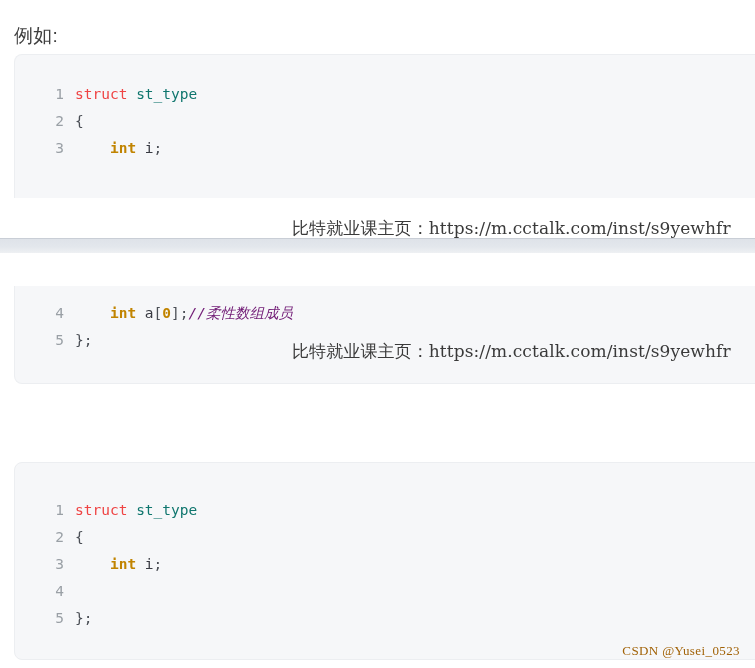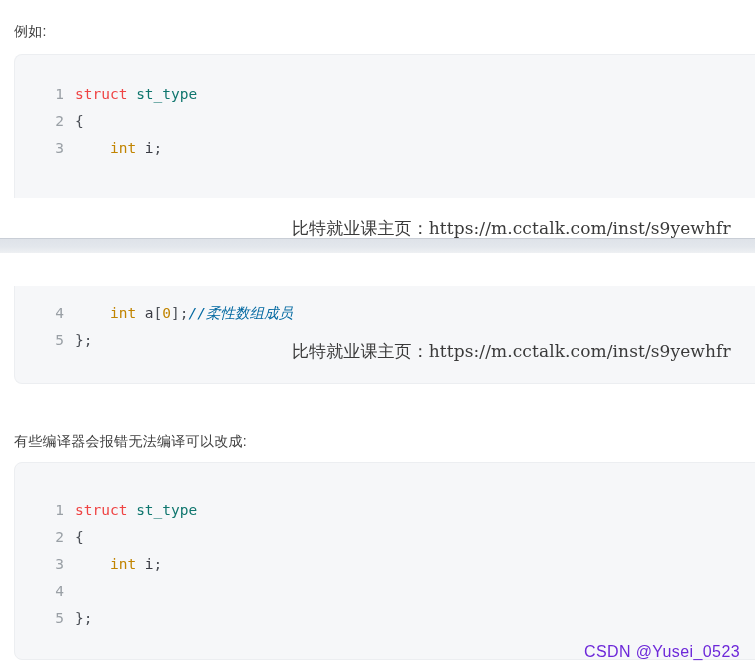--- a/index.html
+++ b/index.html
@@ -18,21 +18,21 @@
 
   .page {
     position: absolute;
     inset: 0;
   }
 
   
   .para {
     position: absolute;
     left: 14px;
-    font-size: 14px;
+    font-size: 19px;
     line-height: 22px;
     color: #3f3f3f;
     letter-spacing: 0.3px;
     white-space: nowrap;
   }
   .para-intro { top: 6px; }
   .para-mid   { top: 416px; }
 
   
   .code-block {
@@ -89,25 +89,25 @@
     color: #9aa0a6;
     user-select: none;
   }
   .code-text {
     color: #383a42;
   }
 
   
   .tok-kw   { color: #ef4444; }
   .tok-type { color: #0f766e; }
-  .tok-num  { color: #c18401; }
+  .tok-num  { color: #c18401; font-weight: bold; }
   .tok-punc { color: #4b4f56; }
   .tok-name { color: #383a42; }
   .tok-comment {
-    color: #0369a1;
+    color: #701a75;
     font-style: italic;
   }
 
   
   .scroll-band {
     position: absolute;
     left: 0;
     top: 238px;
     width: 755px;
     height: 14px;
@@ -126,24 +126,25 @@
     letter-spacing: 0.1px;
     margin-top: 44px;
   }
   .wm-url-1 { left: 292px; top: 177px; }
   .wm-url-2 { left: 292px; top: 300px; }
 
   .wm-csdn {
     position: absolute;
     right: 15px;
     top: 643px;
-    font-size: 16px;
-    color: #6d28d9;
+    font-size: 13px;
+    color: #a16207;
     white-space: nowrap;
     letter-spacing: 0.4px;
+    font-family: Liberation Serif, serif;
   }
 </style>
 </head>
 <body>
 
 <div class="page">
 
   <p class="para para-intro">例如:</p>
 
   <div class="code-block cb1">
@@ -156,21 +157,20 @@
 
   <div class="scroll-band"></div>
 
   <div class="code-block cb2">
     <div class="code-inner">
         <div class="code-line"><span class="ln">4</span><span class="code-text"><span>    </span><span class="tok-num">int</span><span> </span><span class="tok-name">a</span><span class="tok-punc">[</span><span class="tok-num">0</span><span class="tok-punc">]</span><span class="tok-punc">;</span><span class="tok-comment">//柔性数组成员</span></span></div>
         <div class="code-line"><span class="ln">5</span><span class="code-text"><span class="tok-punc">};</span></span></div>
       </div>
   </div>
 
-  <p class="para para-mid">有些编译器会报错无法编译可以改成:</p>
 
   <div class="code-block cb3">
     <div class="code-inner">
         <div class="code-line"><span class="ln">1</span><span class="code-text"><span class="tok-kw">struct</span><span> </span><span class="tok-type">st_type</span></span></div>
         <div class="code-line"><span class="ln">2</span><span class="code-text"><span class="tok-punc">{</span></span></div>
         <div class="code-line"><span class="ln">3</span><span class="code-text"><span>    </span><span class="tok-num">int</span><span> </span><span class="tok-name">i</span><span class="tok-punc">;</span></span></div>
         <div class="code-line"><span class="ln">4</span></div>
         <div class="code-line"><span class="ln">5</span><span class="code-text"><span class="tok-punc">};</span></span></div>
       </div>
   </div>

